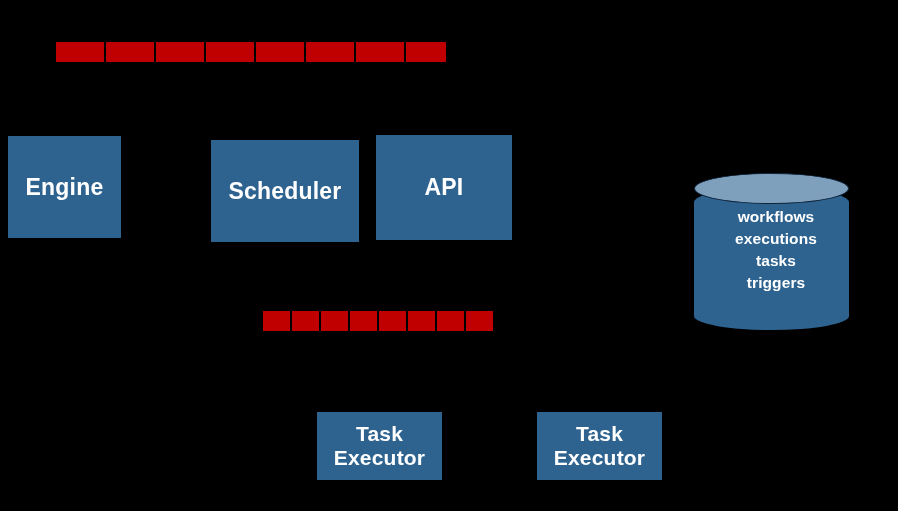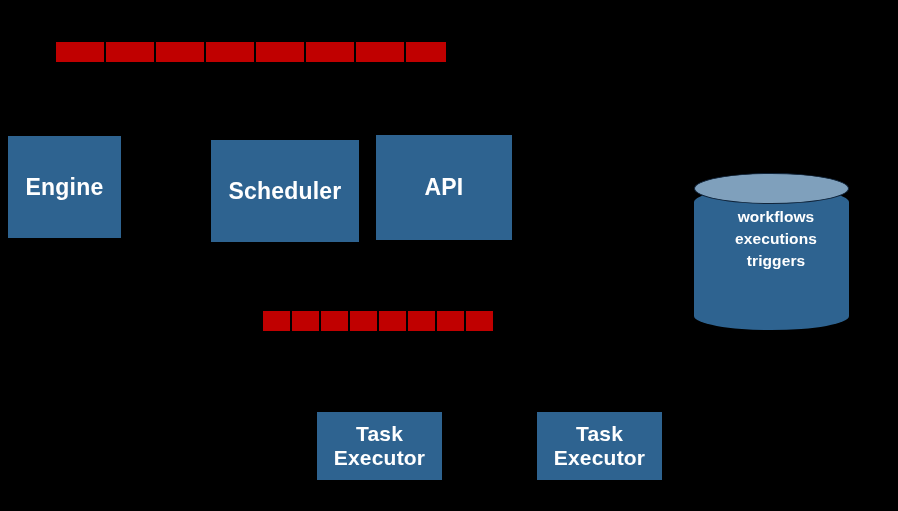--- a/index.html
+++ b/index.html
@@ -189,17 +189,18 @@
       <span>Executor</span>
     </span>
   </div>
 
   <div id="database-cylinder">
     <div id="database-cylinder-body"></div>
     <div id="database-cylinder-top"></div>
     <div id="database-cylinder-labels">
       <div>workflows</div>
       <div>executions</div>
+      <div>tasks</div>
       <div>triggers</div>
     </div>
   </div>
 
 </div>
 
 </body></html>

